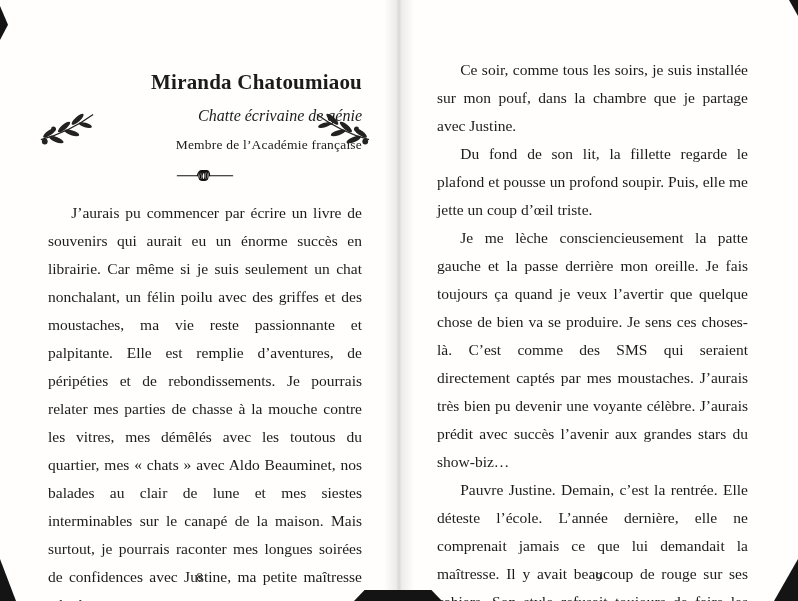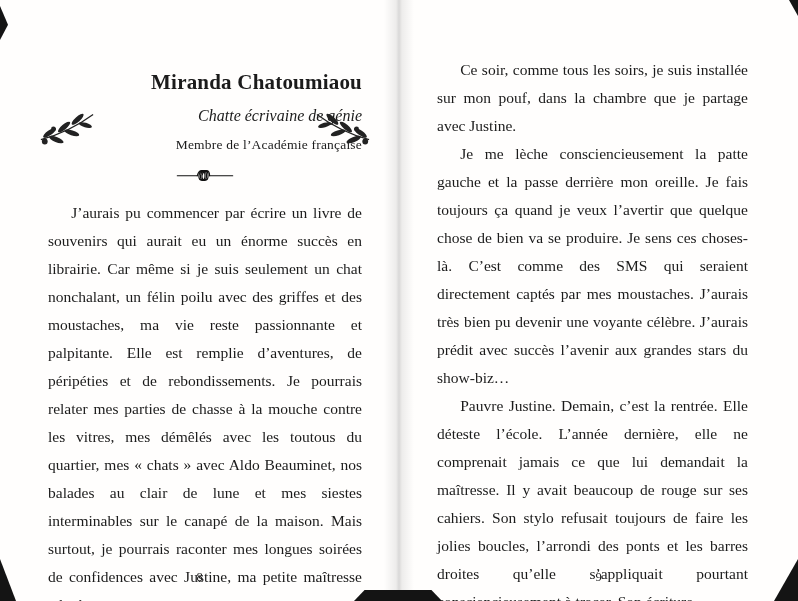--- a/index.html
+++ b/index.html
@@ -141,20 +141,21 @@
       <p>J’aurais pu commencer par écrire un livre de souvenirs qui aurait eu un énorme succès en librairie. Car même si je suis seulement un chat nonchalant, un félin poilu avec des griffes et des moustaches, ma vie reste passionnante et palpitante. Elle est remplie d’aventures, de péripéties et de rebondissements. Je pourrais relater mes parties de chasse à la mouche contre les vitres, mes démêlés avec les toutous du quartier, mes « chats » avec Aldo Beauminet, nos balades au clair de lune et mes siestes interminables sur le canapé de la maison. Mais surtout, je pourrais raconter mes longues soirées de confidences avec Justine, ma petite maîtresse adorée…</p>
       <p>C’est sûr, il faudrait plus de mille pages pour écrire toute ma vie.</p>
     </div>
 
     <div class="folio">8</div>
   </div>
 
   <div class="page right">
     <div class="bodytext" style="margin-top:0">
       <p>Ce soir, comme tous les soirs, je suis installée sur mon pouf, dans la chambre que je partage avec Justine.</p>
+      <p>Du fond de son lit, la fillette regarde le plafond et pousse un profond soupir. Puis, elle me jette un coup d’œil triste.</p>
       <p>Je me lèche consciencieusement la patte gauche et la passe derrière mon oreille. Je fais toujours ça quand je veux l’avertir que quelque chose de bien va se produire. Je sens ces choses-là. C’est comme des SMS qui seraient directement captés par mes moustaches. J’aurais très bien pu devenir une voyante célèbre. J’aurais prédit avec succès l’avenir aux grandes stars du show-biz…</p>
       <p>Pauvre Justine. Demain, c’est la rentrée. Elle déteste l’école. L’année dernière, elle ne comprenait jamais ce que lui demandait la maîtresse. Il y avait beaucoup de rouge sur ses cahiers. Son stylo refusait toujours de faire les jolies boucles, l’arrondi des ponts et les barres droites qu’elle s’appliquait pourtant consciencieusement à tracer. Son écriture,</p>
     </div>
     <div class="folio">9</div>
   </div>
 
   <div class="gutter"></div>
 
   <div class="corner c-tl"></div>
   <div class="corner c-tr"></div>

